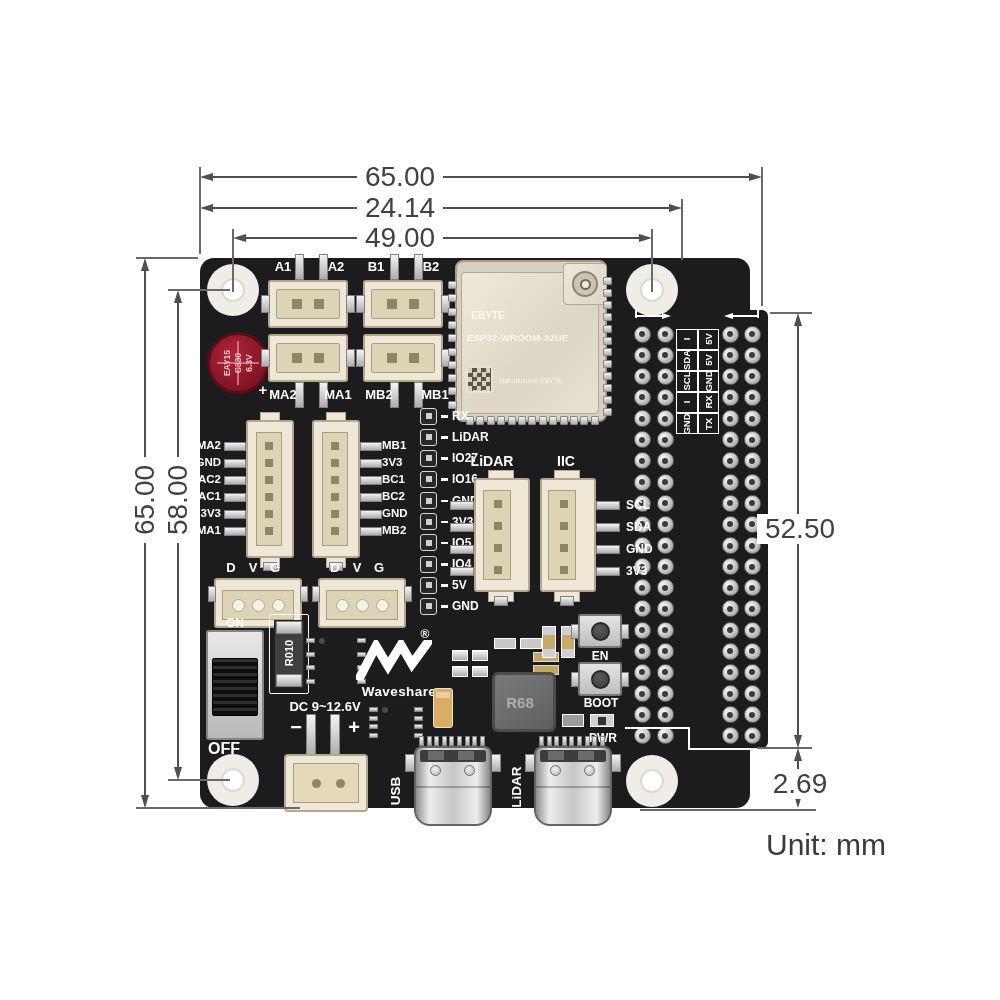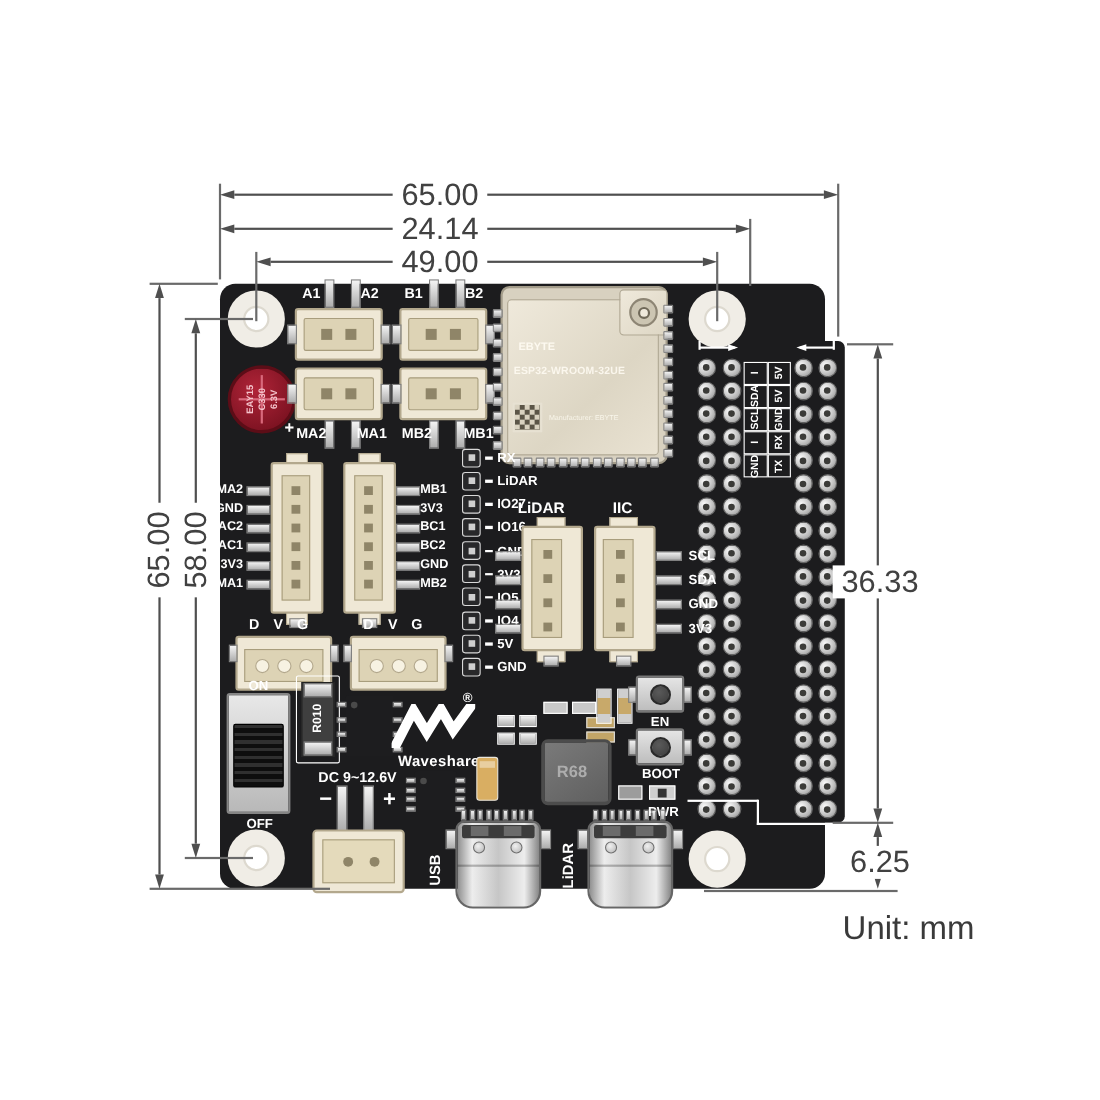--- a/index.html
+++ b/index.html
@@ -436,21 +436,21 @@
     <div class="abs" style="left: 318px; top: 578px; width: 88px; height: 50px; background: rgb(239, 232, 214); border: 2px solid rgb(179, 168, 141); border-radius: 3px;"></div>
     <div class="abs" style="left: 326px; top: 590px; width: 72px; height: 30px; background: rgb(221, 211, 181); border: 1px solid rgb(168, 157, 125);"></div>
     <div class="abs" style="left: 335.5px; top: 598.5px; width: 13px; height: 13px; border-radius: 50%; background: rgb(247, 242, 226); border: 1px solid rgb(179, 168, 141);"></div>
     <div class="abs" style="left: 355.5px; top: 598.5px; width: 13px; height: 13px; border-radius: 50%; background: rgb(247, 242, 226); border: 1px solid rgb(179, 168, 141);"></div>
     <div class="abs" style="left: 375.5px; top: 598.5px; width: 13px; height: 13px; border-radius: 50%; background: rgb(247, 242, 226); border: 1px solid rgb(179, 168, 141);"></div>
     <div class="abs" style="left: 312px; top: 586px; width: 8px; height: 16px; background: linear-gradient(rgb(244, 244, 244), rgb(173, 173, 173)); border: 1px solid rgb(128, 128, 128);"></div>
     <div class="abs" style="left: 404px; top: 586px; width: 8px; height: 16px; background: linear-gradient(rgb(244, 244, 244), rgb(173, 173, 173)); border: 1px solid rgb(128, 128, 128);"></div>
     <div class="abs" style="left: 206px; top: 630px; width: 58px; height: 110px; background: linear-gradient(rgb(232, 232, 232), rgb(184, 184, 184)); border: 2px solid rgb(133, 133, 133); border-radius: 3px;"></div>
     <div class="abs" style="left: 212px; top: 658px; width: 46px; height: 58px; background: repeating-linear-gradient(rgb(48, 48, 48) 0px, rgb(48, 48, 48) 3px, rgb(14, 14, 14) 3px, rgb(14, 14, 14) 7px) rgb(20, 20, 20); border: 1px solid rgb(0, 0, 0); border-radius: 2px;"></div>
     <div class="abs lbl" style="left: 235px; top: 623px; font-size: 12px; transform: translate(-50%, -50%);">ON</div>
-    <div class="abs lbl" style="left: 236px; top: 749px; font-size: 12px; transform: translate(-50%, -50%);">OFF</div>
+    <div class="abs lbl" style="left: 224px; top: 749px; font-size: 16px; transform: translate(-50%, -50%);">OFF</div>
     <div class="abs" style="left: 269px; top: 614px; width: 40px; height: 80px; border: 1.6px solid rgb(255, 255, 255); border-radius: 2px;"></div>
     <div class="abs" style="left: 274px; top: 620px; width: 30px; height: 68px; background: rgb(63, 63, 63); border: 1px solid rgb(34, 34, 34);"></div>
     <div class="abs" style="left: 276px; top: 621px; width: 26px; height: 13px; background: linear-gradient(rgb(244, 244, 244), rgb(173, 173, 173)); border: 1px solid rgb(128, 128, 128);"></div>
     <div class="abs" style="left: 276px; top: 674px; width: 26px; height: 13px; background: linear-gradient(rgb(244, 244, 244), rgb(173, 173, 173)); border: 1px solid rgb(128, 128, 128);"></div>
     <div class="abs lbl" style="left: 289px; top: 653px; font-size: 11px; transform: translate(-50%, -50%) rotate(-90deg);">R010</div>
     <div class="abs" style="left: 314px; top: 632px; width: 44px; height: 56px; background: rgb(29, 29, 31); border-radius: 3px;"></div>
     <div class="abs" style="left: 306px; top: 638px; width: 9px; height: 5px; background: linear-gradient(rgb(244, 244, 244), rgb(173, 173, 173)); border: 1px solid rgb(128, 128, 128);"></div>
     <div class="abs" style="left: 357px; top: 638px; width: 9px; height: 5px; background: linear-gradient(rgb(244, 244, 244), rgb(173, 173, 173)); border: 1px solid rgb(128, 128, 128);"></div>
     <div class="abs" style="left: 306px; top: 651.5px; width: 9px; height: 5px; background: linear-gradient(rgb(244, 244, 244), rgb(173, 173, 173)); border: 1px solid rgb(128, 128, 128);"></div>
     <div class="abs" style="left: 357px; top: 651.5px; width: 9px; height: 5px; background: linear-gradient(rgb(244, 244, 244), rgb(173, 173, 173)); border: 1px solid rgb(128, 128, 128);"></div>
@@ -583,16 +583,16 @@
     <div class="abs" style="width: 0px; height: 0px; border-left: 4.5px solid transparent; border-right: 4.5px solid transparent; border-bottom: 13px solid rgb(79, 79, 79); left: 793.5px; top: 313px;"></div>
     <div class="abs" style="width: 0px; height: 0px; border-left: 4.5px solid transparent; border-right: 4.5px solid transparent; border-top: 13px solid rgb(79, 79, 79); left: 793.5px; top: 735px;"></div>
     <div class="abs" style="left: 797.2px; top: 761px; width: 1.6px; height: 34px; background: rgb(79, 79, 79);"></div>
     <div class="abs" style="width: 0px; height: 0px; border-left: 4.5px solid transparent; border-right: 4.5px solid transparent; border-bottom: 13px solid rgb(79, 79, 79); left: 793.5px; top: 748px;"></div>
     <div class="abs" style="width: 0px; height: 0px; border-left: 4.5px solid transparent; border-right: 4.5px solid transparent; border-top: 13px solid rgb(79, 79, 79); left: 793.5px; top: 795px;"></div>
     <div class="abs lbl dimlbl" style="left: 400px; top: 177px; font-size: 28px; transform: translate(-50%, -50%); font-weight: normal;">65.00</div>
     <div class="abs lbl dimlbl" style="left: 400px; top: 208px; font-size: 28px; transform: translate(-50%, -50%); font-weight: normal;">24.14</div>
     <div class="abs lbl dimlbl" style="left: 400px; top: 238px; font-size: 28px; transform: translate(-50%, -50%); font-weight: normal;">49.00</div>
     <div class="abs lbl dimlbl" style="left: 145px; top: 500px; font-size: 28px; transform: translate(-50%, -50%) rotate(-90deg); font-weight: normal;">65.00</div>
     <div class="abs lbl dimlbl" style="left: 178px; top: 500px; font-size: 28px; transform: translate(-50%, -50%) rotate(-90deg); font-weight: normal;">58.00</div>
-    <div class="abs lbl dimlbl" style="left: 800px; top: 529px; font-size: 28px; transform: translate(-50%, -50%); font-weight: normal;">36.33</div>
-    <div class="abs lbl dimlbl" style="left: 800px; top: 784px; font-size: 28px; transform: translate(-50%, -50%); font-weight: normal;">6.25</div>
+    <div class="abs lbl dimlbl" style="left: 800px; top: 529px; font-size: 28px; transform: translate(-50%, -50%); font-weight: normal;">52.50</div>
+    <div class="abs lbl dimlbl" style="left: 800px; top: 784px; font-size: 28px; transform: translate(-50%, -50%); font-weight: normal;">2.69</div>
     <div class="abs lbl unitlbl" style="left: 826px; top: 845px; font-size: 30px; transform: translate(-50%, -50%); font-weight: normal;">Unit: mm</div>
   </div>
 
 </body></html>

